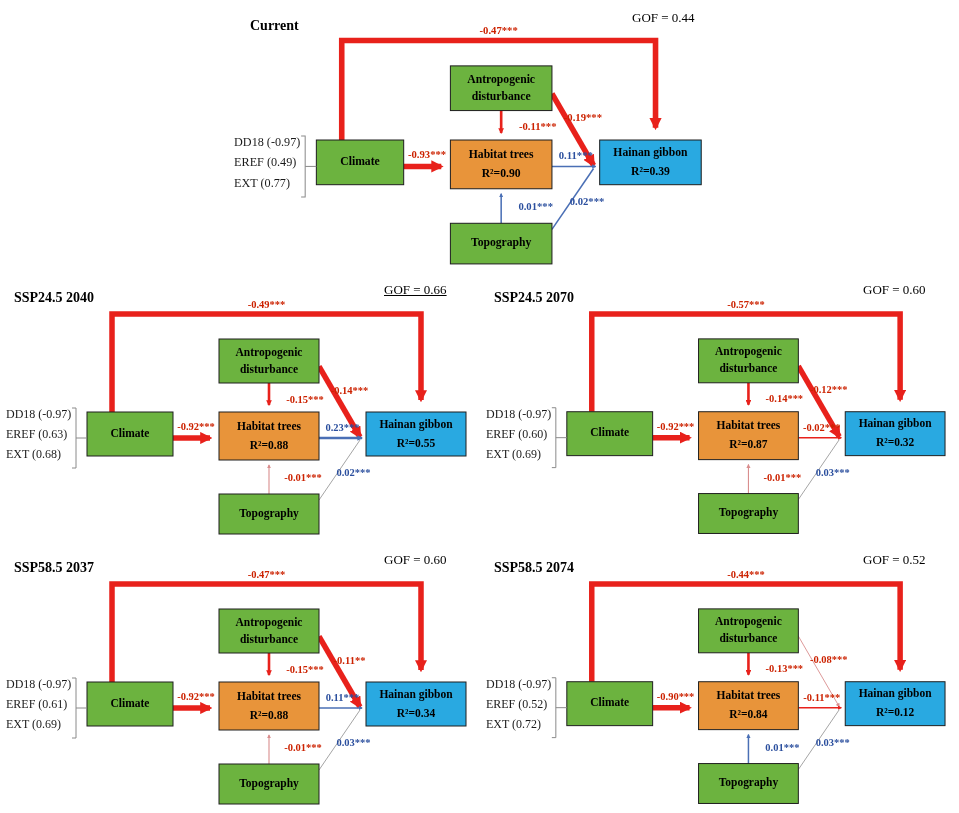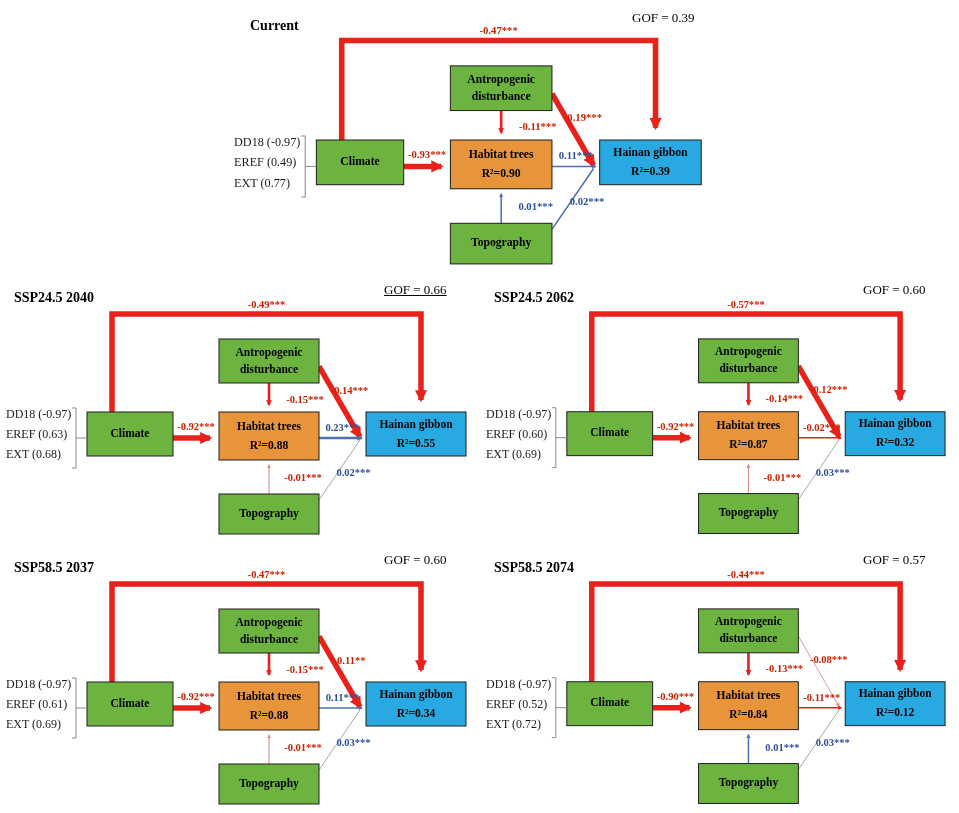--- a/index.html
+++ b/index.html
@@ -17,21 +17,21 @@
   .neg{fill:#cc2200;}
   .pos{fill:#2b4f9e;}
   .boxrect{stroke:#1f1f1f;stroke-width:1;}
 </style>
 </head>
 <body>
 
 <div id="root">
     <div class="panel" style="left:228px;top:8px;width:500px;height:262px;">
       <div class="panel-title" style="left:22px;top:10px;">Current</div>
-      <div class="gof" style="left:404px;top:2px;">GOF = 0.39</div>
+      <div class="gof" style="left:404px;top:2px;">GOF = 0.44</div>
       <svg width="500" height="262" viewBox="0 0 480 258" preserveAspectRatio="xMinYMin meet">
         <defs>
           <marker id="ah-0-climate_gibbon" markerWidth="12.155" markerHeight="12.155" refX="9.8175" refY="6.0775" orient="auto" markerUnits="userSpaceOnUse">
             <path d="M0,0 L12.155,6.0775 L0,12.155 z" fill="#e8211b"></path>
           </marker>
           <marker id="ah-0-climate_habitat" markerWidth="12.155" markerHeight="12.155" refX="9.8175" refY="6.0775" orient="auto" markerUnits="userSpaceOnUse">
             <path d="M0,0 L12.155,6.0775 L0,12.155 z" fill="#e8211b"></path>
           </marker>
           <marker id="ah-0-anthro_habitat" markerWidth="5.746" markerHeight="5.746" refX="4.641" refY="2.873" orient="auto" markerUnits="userSpaceOnUse">
             <path d="M0,0 L5.746,2.873 L0,5.746 z" fill="#e8211b"></path>
@@ -158,21 +158,21 @@
           <text class="boxlabel" x="416" y="162">R²=0.55</text>
         </g>
         <path d="M72,126 L76,126 L76,186 L72,186" fill="none" stroke="#8a8a8a" stroke-width="1"></path>
         <line x1="76" y1="156" x2="87" y2="156" stroke="#8a8a8a" stroke-width="1"></line>
         <text class="indicator" x="6" y="136">DD18 (-0.97)</text>
         <text class="indicator" x="6" y="156">EREF (0.63)</text>
         <text class="indicator" x="6" y="176">EXT (0.68)</text>
       </svg>
     </div>
     <div class="panel" style="left:480px;top:282px;width:479px;height:258px;">
-      <div class="panel-title" style="left:14px;top:8px;">SSP24.5 2062</div>
+      <div class="panel-title" style="left:14px;top:8px;">SSP24.5 2070</div>
       <div class="gof" style="left:383px;top:0px;">GOF = 0.60</div>
       <svg width="479" height="258" viewBox="0 0 480 258" preserveAspectRatio="xMinYMin meet">
         <defs>
           <marker id="ah-2-climate_gibbon" markerWidth="12.155" markerHeight="12.155" refX="9.8175" refY="6.0775" orient="auto" markerUnits="userSpaceOnUse">
             <path d="M0,0 L12.155,6.0775 L0,12.155 z" fill="#e8211b"></path>
           </marker>
           <marker id="ah-2-climate_habitat" markerWidth="12.155" markerHeight="12.155" refX="9.8175" refY="6.0775" orient="auto" markerUnits="userSpaceOnUse">
             <path d="M0,0 L12.155,6.0775 L0,12.155 z" fill="#e8211b"></path>
           </marker>
           <marker id="ah-2-anthro_habitat" markerWidth="5.746" markerHeight="5.746" refX="4.641" refY="2.873" orient="auto" markerUnits="userSpaceOnUse">
@@ -301,21 +301,21 @@
         </g>
         <path d="M72,126 L76,126 L76,186 L72,186" fill="none" stroke="#8a8a8a" stroke-width="1"></path>
         <line x1="76" y1="156" x2="87" y2="156" stroke="#8a8a8a" stroke-width="1"></line>
         <text class="indicator" x="6" y="136">DD18 (-0.97)</text>
         <text class="indicator" x="6" y="156">EREF (0.61)</text>
         <text class="indicator" x="6" y="176">EXT (0.69)</text>
       </svg>
     </div>
     <div class="panel" style="left:480px;top:552px;width:479px;height:260px;">
       <div class="panel-title" style="left:14px;top:8px;">SSP58.5 2074</div>
-      <div class="gof" style="left:383px;top:0px;">GOF = 0.57</div>
+      <div class="gof" style="left:383px;top:0px;">GOF = 0.52</div>
       <svg width="479" height="260" viewBox="0 0 480 258" preserveAspectRatio="xMinYMin meet">
         <defs>
           <marker id="ah-4-climate_gibbon" markerWidth="12.155" markerHeight="12.155" refX="9.8175" refY="6.0775" orient="auto" markerUnits="userSpaceOnUse">
             <path d="M0,0 L12.155,6.0775 L0,12.155 z" fill="#e8211b"></path>
           </marker>
           <marker id="ah-4-climate_habitat" markerWidth="12.155" markerHeight="12.155" refX="9.8175" refY="6.0775" orient="auto" markerUnits="userSpaceOnUse">
             <path d="M0,0 L12.155,6.0775 L0,12.155 z" fill="#e8211b"></path>
           </marker>
           <marker id="ah-4-anthro_habitat" markerWidth="5.746" markerHeight="5.746" refX="4.641" refY="2.873" orient="auto" markerUnits="userSpaceOnUse">
             <path d="M0,0 L5.746,2.873 L0,5.746 z" fill="#e8211b"></path>

